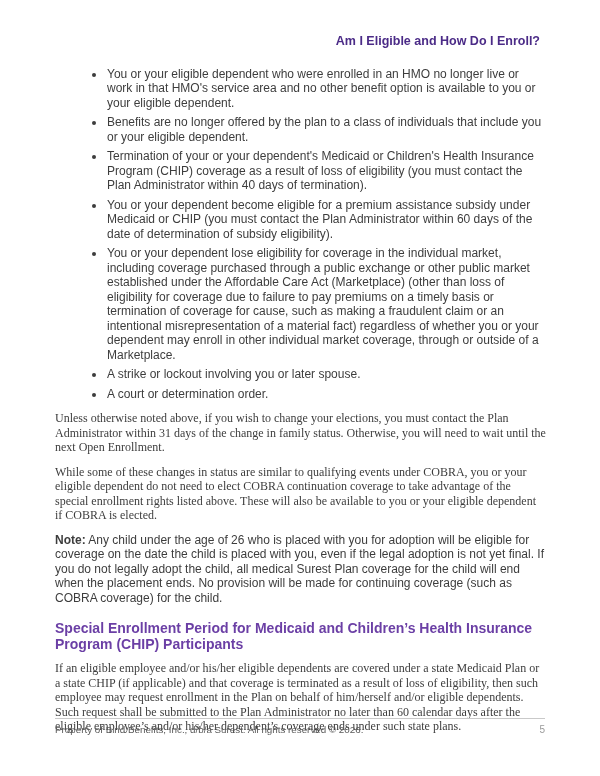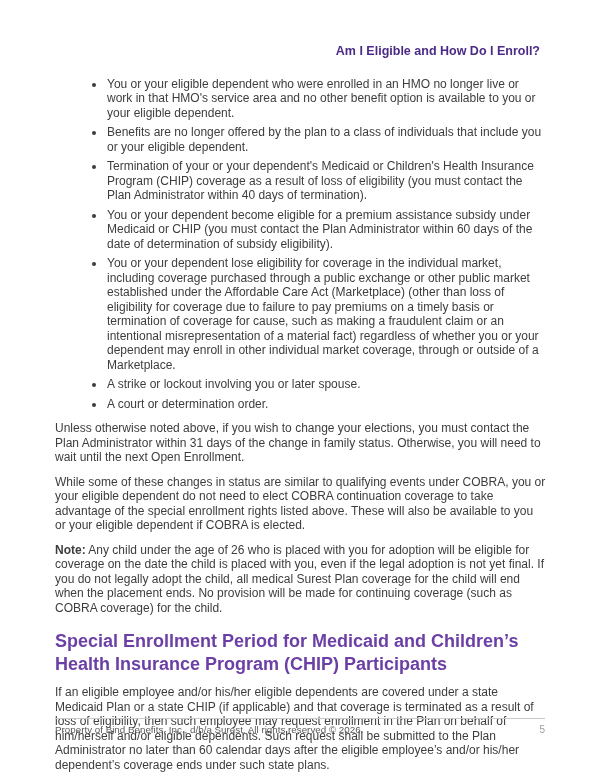--- a/index.html
+++ b/index.html
@@ -9,21 +9,21 @@
     background: #ffffff;
     font-family: "Liberation Sans", "DejaVu Sans", sans-serif;
     font-size: 12px;
     line-height: 14.5px;
     color: var(--body-text, #3d3d3d);
     position: relative;
     overflow: hidden;
     -webkit-font-smoothing: antialiased;
   }
   .page-header {
-    padding: 44px 60px 0 0;
+    padding: 34px 60px 0 0;
     text-align: right;
   }
   .page-header .title {
     color: var(--header-purple, #4b2b87);
     font-weight: bold;
     font-size: 12.5px;
   }
   .content {
     padding: 18px 54px 0 55px;
   }
@@ -31,27 +31,28 @@
     margin: 0;
     padding: 0 0 0 33px;
     list-style: disc outside;
   }
   ul.bullet-list li {
     margin: 0 0 5px 18px;
     padding-left: 1px;
   }
   p.body-par {
     margin: 10px 0 0 0;
+    font-family: Liberation Serif, serif;
   }
   p.note-par { margin: 10px 0 0 0; }
   p.note-par .note-label { font-weight: bold; margin-top: 17px; }
   h2.section-heading {
     color: var(--heading-purple, #6b3fa5);
-    font-size: 18px;
-    line-height: 23px;
+    font-size: 14px;
+    line-height: 16px;
     font-weight: bold;
     margin: 15px 0 9px 0;
   }
   .page-footer {
     position: absolute;
     left: 55px;
     right: 55px;
     top: 718px;
     border-top: 1px solid #c9c9c9;
     padding-top: 5px;

